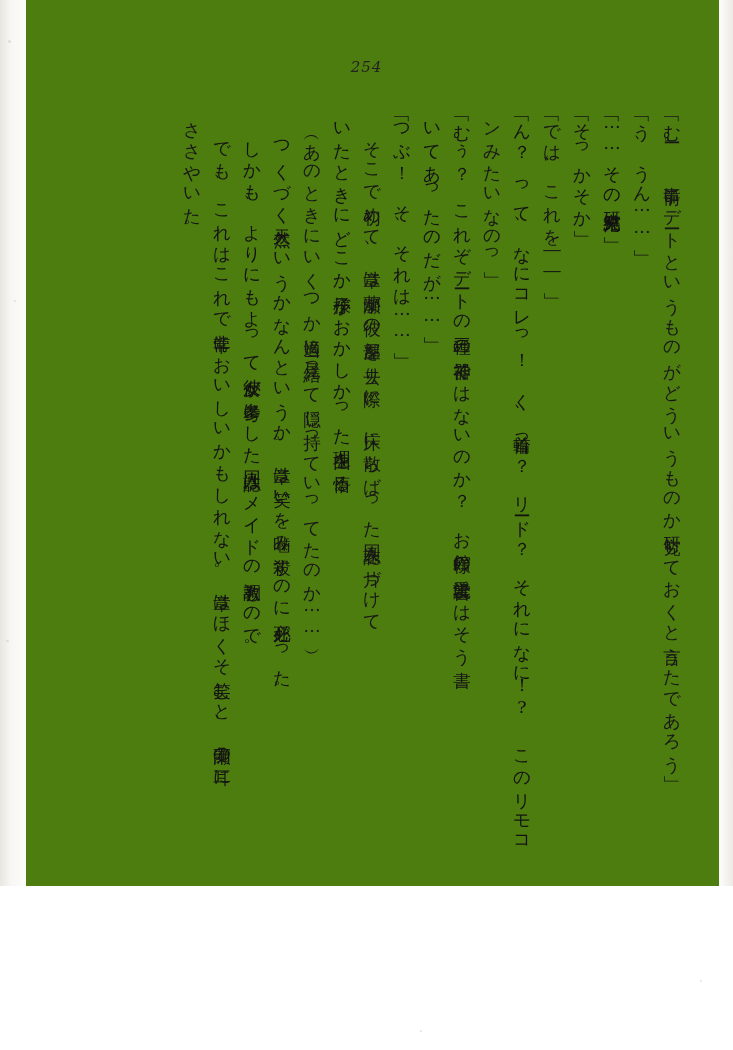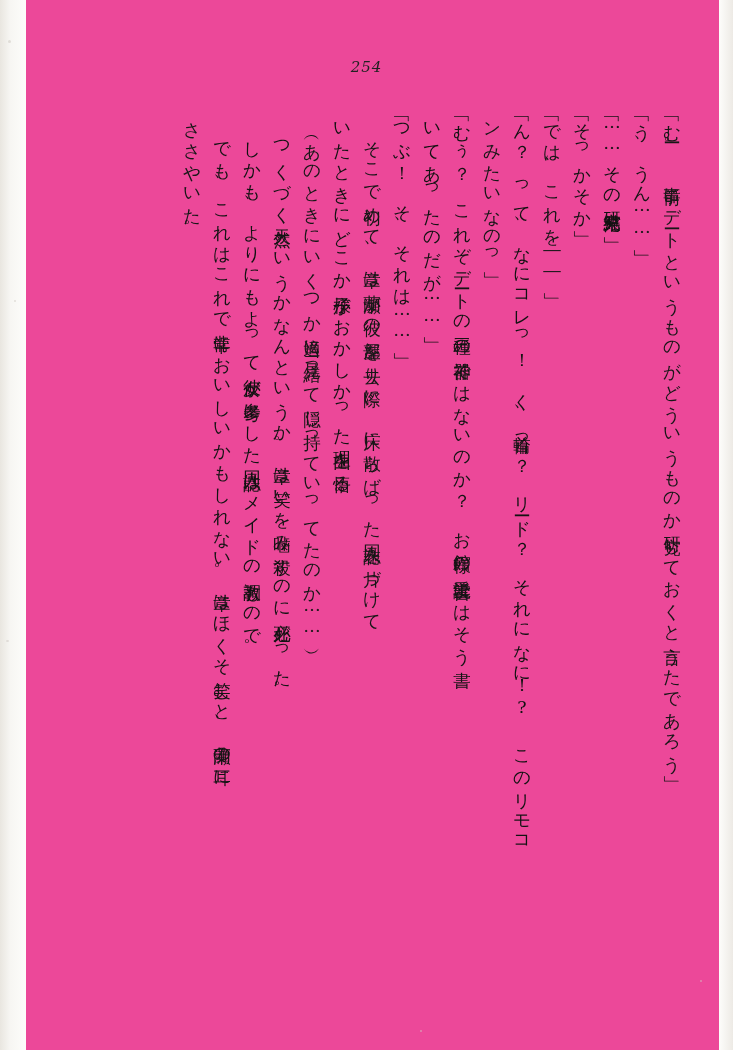--- a/index.html
+++ b/index.html
@@ -10,22 +10,22 @@
   body {
     width: 733px;
     height: 1050px;
     overflow: hidden;
     font-family: "DejaVu Serif", "Liberation Serif", serif;
     color: #1a1a1a;
   }
   #page {
     position: relative;
     width: 733px;
-    height: 1050px;
-    background: #ec4899;
+    height: 886px;
+    background: #4d7c0f;
     box-sizing: border-box;
   }
   
   #page::before {
     content: "";
     position: absolute;
     left: 0; top: 0;
     width: 26px; height: 100%;
     background: linear-gradient(to right, #e9e6e0 0%, #f7f6f3 40%, #fdfdfb 100%);
     pointer-events: none;

